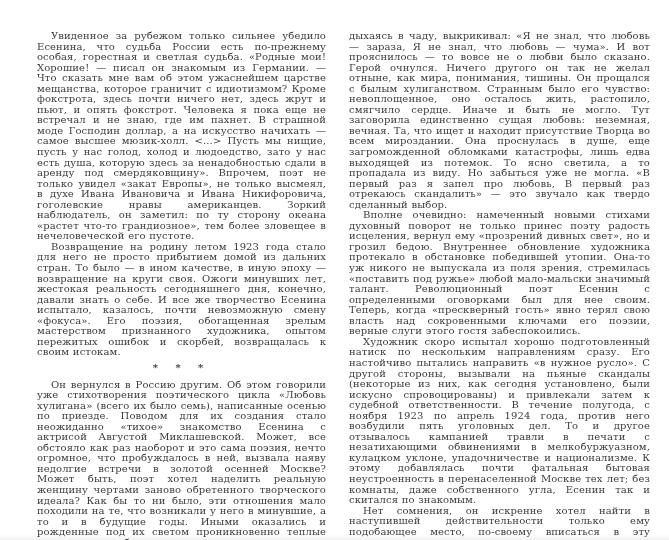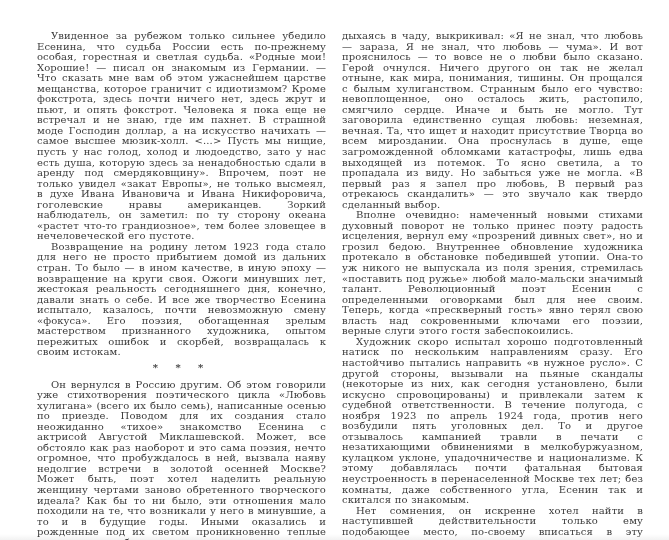--- a/index.html
+++ b/index.html
@@ -20,21 +20,21 @@
     top:31px;
     height:492px;
     display:flex;
     flex-direction:column;
     color:var(--ink);
     font-size:10px;
     line-height:10.55px;
     align-items:center;
   }
   .page-left  { left:37px;  width:289px; }
-  .page-right { left:342px; width:301px; }
+  .page-right { left:349px; width:301px; }
   .page-body { flex:1 1 auto; }
   p.paragraph {
     margin:0;
     text-align:justify;
     letter-spacing:0.1px;
     word-spacing:0.4px;
   }
   p.paragraph.indent { text-indent:14px; }
   p.separator {
     margin:5px 0 6px 0;

